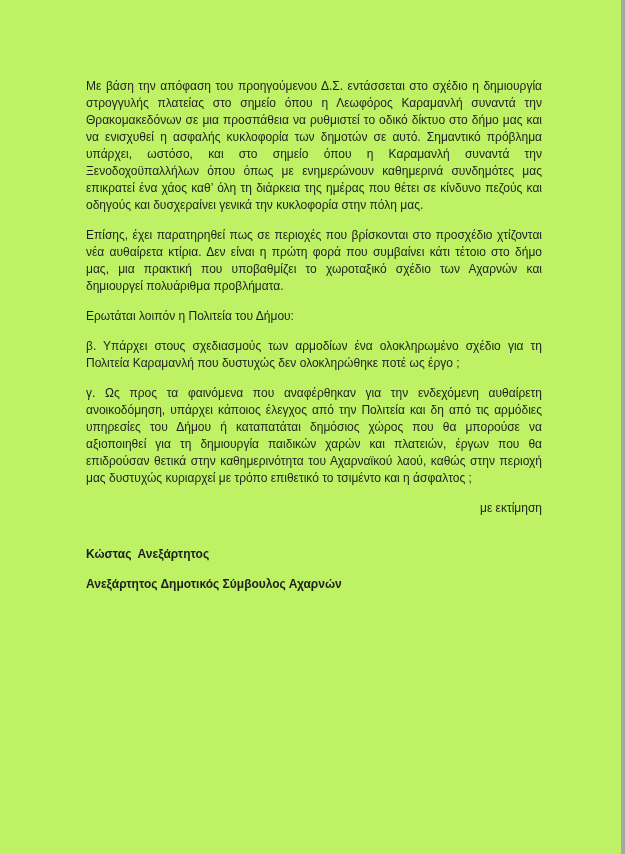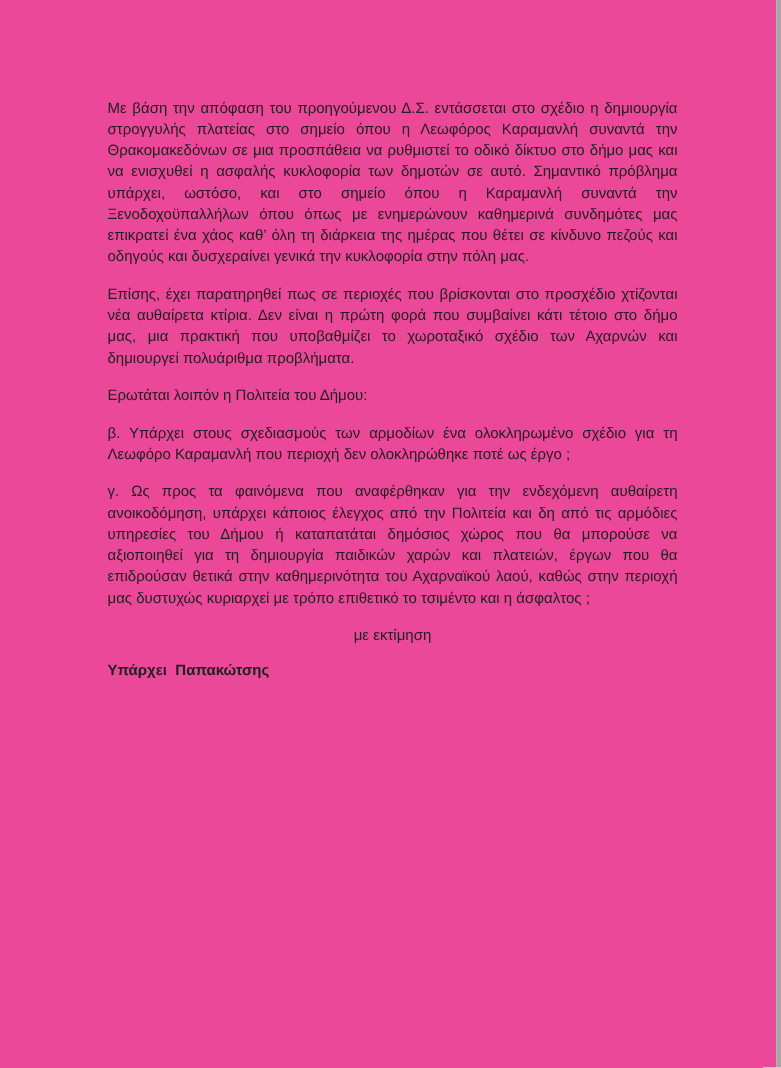--- a/index.html
+++ b/index.html
@@ -13,21 +13,21 @@
     height: 854px;
     overflow: hidden;
     font-family: "Liberation Sans", sans-serif;
   }
   .page {
     position: absolute;
     left: 0;
     top: 0;
     width: 621px;
     height: 854px;
-    background: #ec4899;
+    background: #bef264;
   }
   .page-edge {
     position: absolute;
     right: 0;
     top: 0;
     width: 4px;
     height: 854px;
     background: #a6a6a6;
   }
   .content {
@@ -38,37 +38,38 @@
     color: #1f1f1f;
     font-size: 12px;
     line-height: 17px;
   }
   .para {
     margin: 0 0 13px 0;
     text-align: justify;
     text-justify: inter-word;
   }
   .closing {
-    margin: 0 0 11px 0;
-    text-align: center;
+    margin: 0 0 29px 0;
+    text-align: right;
   }
   .sig {
     margin: 0 0 13px 0;
     text-align: left;
     font-weight: bold;
     white-space: pre-wrap;
   }
 </style>
 </head>
 <body>
 
 <div class="page">
   <div class="content">
     <p class="para">Με βάση την απόφαση του προηγούμενου Δ.Σ. εντάσσεται στο σχέδιο η δημιουργία στρογγυλής πλατείας στο σημείο όπου η Λεωφόρος Καραμανλή συναντά την Θρακομακεδόνων σε μια προσπάθεια να ρυθμιστεί το οδικό δίκτυο στο δήμο μας και να ενισχυθεί η ασφαλής κυκλοφορία των δημοτών σε αυτό. Σημαντικό πρόβλημα υπάρχει, ωστόσο, και στο σημείο όπου η Καραμανλή συναντά την Ξενοδοχοϋπαλλήλων όπου όπως με ενημερώνουν καθημερινά συνδημότες μας επικρατεί ένα χάος καθ’ όλη τη διάρκεια της ημέρας που θέτει σε κίνδυνο πεζούς και οδηγούς και δυσχεραίνει γενικά την κυκλοφορία στην πόλη μας.</p>
     <p class="para">Επίσης, έχει παρατηρηθεί πως σε περιοχές που βρίσκονται στο προσχέδιο χτίζονται νέα αυθαίρετα κτίρια. Δεν είναι η πρώτη φορά που συμβαίνει κάτι τέτοιο στο δήμο μας, μια πρακτική που υποβαθμίζει το χωροταξικό σχέδιο των Αχαρνών και δημιουργεί πολυάριθμα προβλήματα.</p>
     <p class="para">Ερωτάται λοιπόν η Πολιτεία του Δήμου:</p>
-    <p class="para">β. Υπάρχει στους σχεδιασμούς των αρμοδίων ένα ολοκληρωμένο σχέδιο για τη Λεωφόρο Καραμανλή που περιοχή δεν ολοκληρώθηκε ποτέ ως έργο ;</p>
+    <p class="para">β. Υπάρχει στους σχεδιασμούς των αρμοδίων ένα ολοκληρωμένο σχέδιο για τη Πολιτεία Καραμανλή που δυστυχώς δεν ολοκληρώθηκε ποτέ ως έργο ;</p>
     <p class="para">γ. Ως προς τα φαινόμενα που αναφέρθηκαν για την ενδεχόμενη αυθαίρετη ανοικοδόμηση, υπάρχει κάποιος έλεγχος από την Πολιτεία και δη από τις αρμόδιες υπηρεσίες του Δήμου ή καταπατάται δημόσιος χώρος που θα μπορούσε να αξιοποιηθεί για τη δημιουργία παιδικών χαρών και πλατειών, έργων που θα επιδρούσαν θετικά στην καθημερινότητα του Αχαρναϊκού λαού, καθώς στην περιοχή μας δυστυχώς κυριαρχεί με τρόπο επιθετικό το τσιμέντο και η άσφαλτος ;</p>
     <p class="closing">με εκτίμηση</p>
-    <p class="sig">Υπάρχει  Παπακώτσης</p>
+    <p class="sig">Κώστας  Ανεξάρτητος</p>
+    <p class="sig">Ανεξάρτητος Δημοτικός Σύμβουλος Αχαρνών</p>
   </div>
 </div>
 <div class="page-edge"></div>
 
 </body></html>

